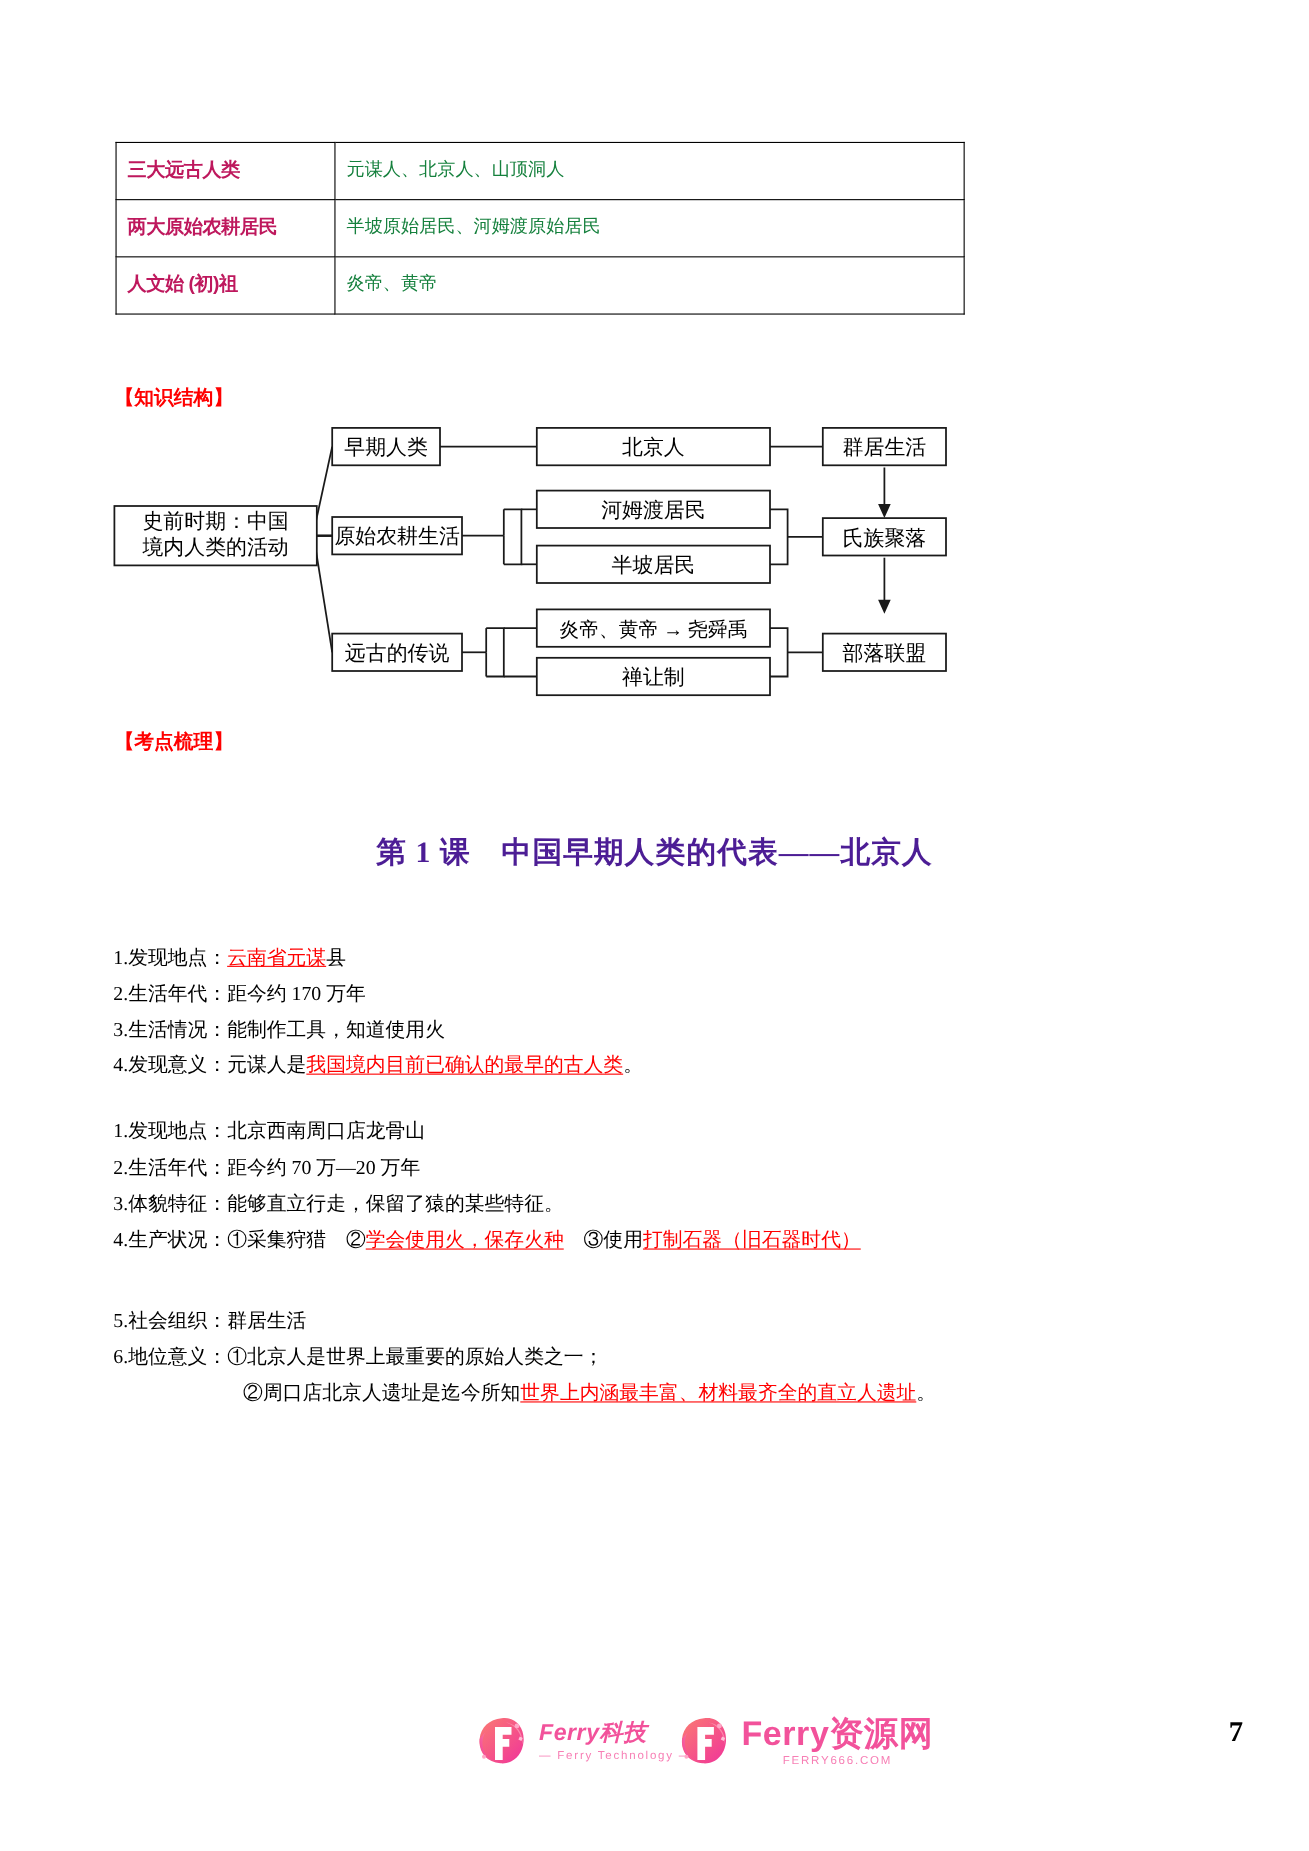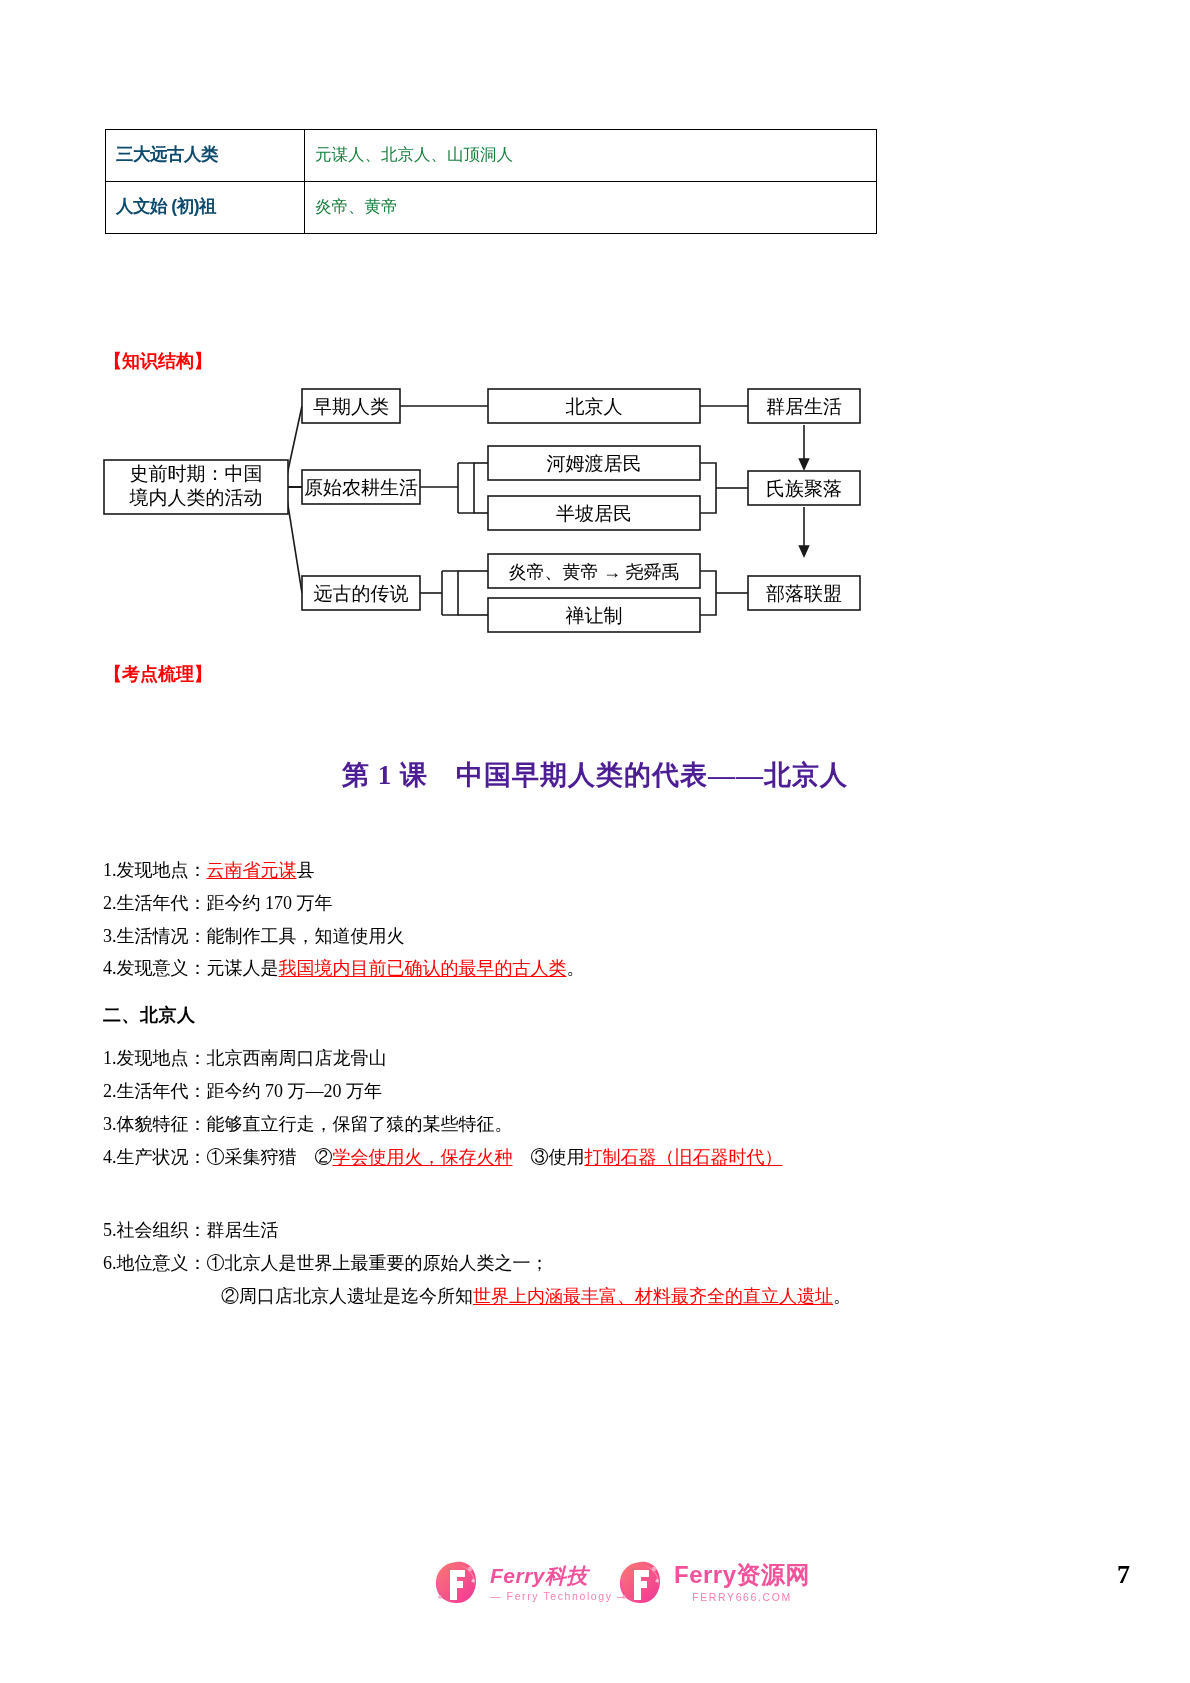--- a/index.html
+++ b/index.html
@@ -33,21 +33,21 @@
   .summary-table td {
     border: 1.5px solid #000;
     padding: 6px 10px 8px 10px;
     height: 37px;
     vertical-align: middle;
     font-size: 17.5px;
     line-height: 1.25;
   }
   .summary-table td.key {
     width: 178px;
-    color: #0c4a6e;
+    color: #be185d;
     font-weight: bold;
     font-family: "Liberation Sans", "DejaVu Sans", sans-serif;
     letter-spacing: -0.5px;
   }
   .summary-table td.val {
     color: #15803d;
     font-family: "Liberation Sans", "DejaVu Sans", sans-serif;
     font-size: 16.5px;
   }
 
@@ -130,21 +130,21 @@
     align-items: center;
     gap: 8px;
   }
   #logo-tech { left: 430px; top: 1px; }
   #logo-res  { left: 614px; top: 1px; }
   .logo-mark { width: 52px; height: 52px; position: relative; flex: 0 0 auto; }
   .logo-words { display: flex; flex-direction: column; line-height: 1; }
   .logo-main {
     font-family: "Liberation Sans", "DejaVu Sans", sans-serif;
     font-weight: bold;
-    font-size: 24px;
+    font-size: 31px;
     color: #f2529b;
     letter-spacing: 0.5px;
     white-space: nowrap;
   }
   .logo-main.italicish { font-style: italic; font-size: 21px; }
   .logo-sub {
     font-family: "Liberation Sans", "DejaVu Sans", sans-serif;
     font-size: 10.5px;
     color: #f77fb5;
     letter-spacing: 1.6px;
@@ -168,20 +168,24 @@
 
 <div class="page">
 
   <table class="summary-table">
     <tbody>
       <tr>
         <td class="key">三大远古人类</td>
         <td class="val">元谋人、北京人、山顶洞人</td>
       </tr>
       <tr>
+        <td class="key">两大原始农耕居民</td>
+        <td class="val">半坡原始居民、河姆渡原始居民</td>
+      </tr>
+      <tr>
         <td class="key">人文始 (初)祖</td>
         <td class="val">炎帝、黄帝</td>
       </tr>
     </tbody>
   </table>
 
   <div class="sec-label" id="label-structure">【知识结构】</div>
 
   <div class="diagram">
     <svg width="800" height="275" viewBox="0 0 800 275" xmlns="http://www.w3.org/2000/svg">
@@ -306,21 +310,20 @@
     <p class="ln">
       <span>3.</span><span>生活情况：</span><span>能制作工具，知道使用火</span>
     </p>
     <div class="spacer-sm"></div>
 
     <p class="ln">
       <span>4.</span><span>发现意义：</span><span>元谋人是</span><span class="red-u">我国境内目前已确认的最早的古人类</span><span>。</span>
     </p>
     <div class="spacer-md"></div>
 
-    <div class="hd">二、北京人</div>
     <div class="hd-gap"></div>
 
     <p class="ln">
       <span>1.</span><span>发现地点：</span><span>北京西南周口店龙骨山</span>
     </p>
     <div class="spacer-sm"></div>
 
     <p class="ln">
       <span>2.</span><span>生活年代：</span><span>距今约 70 万—20 万年</span>
     </p>

